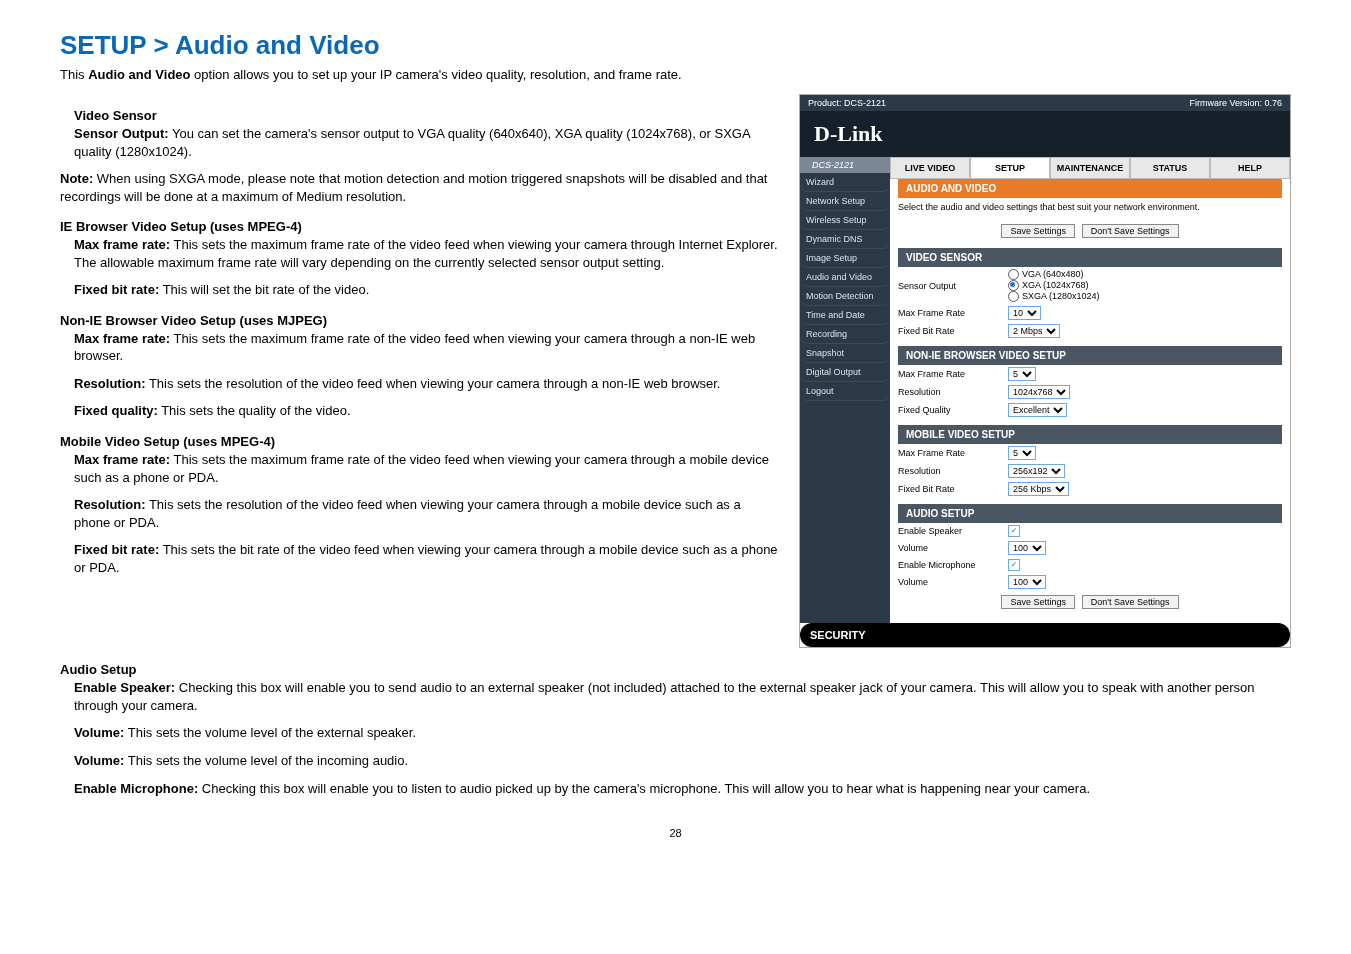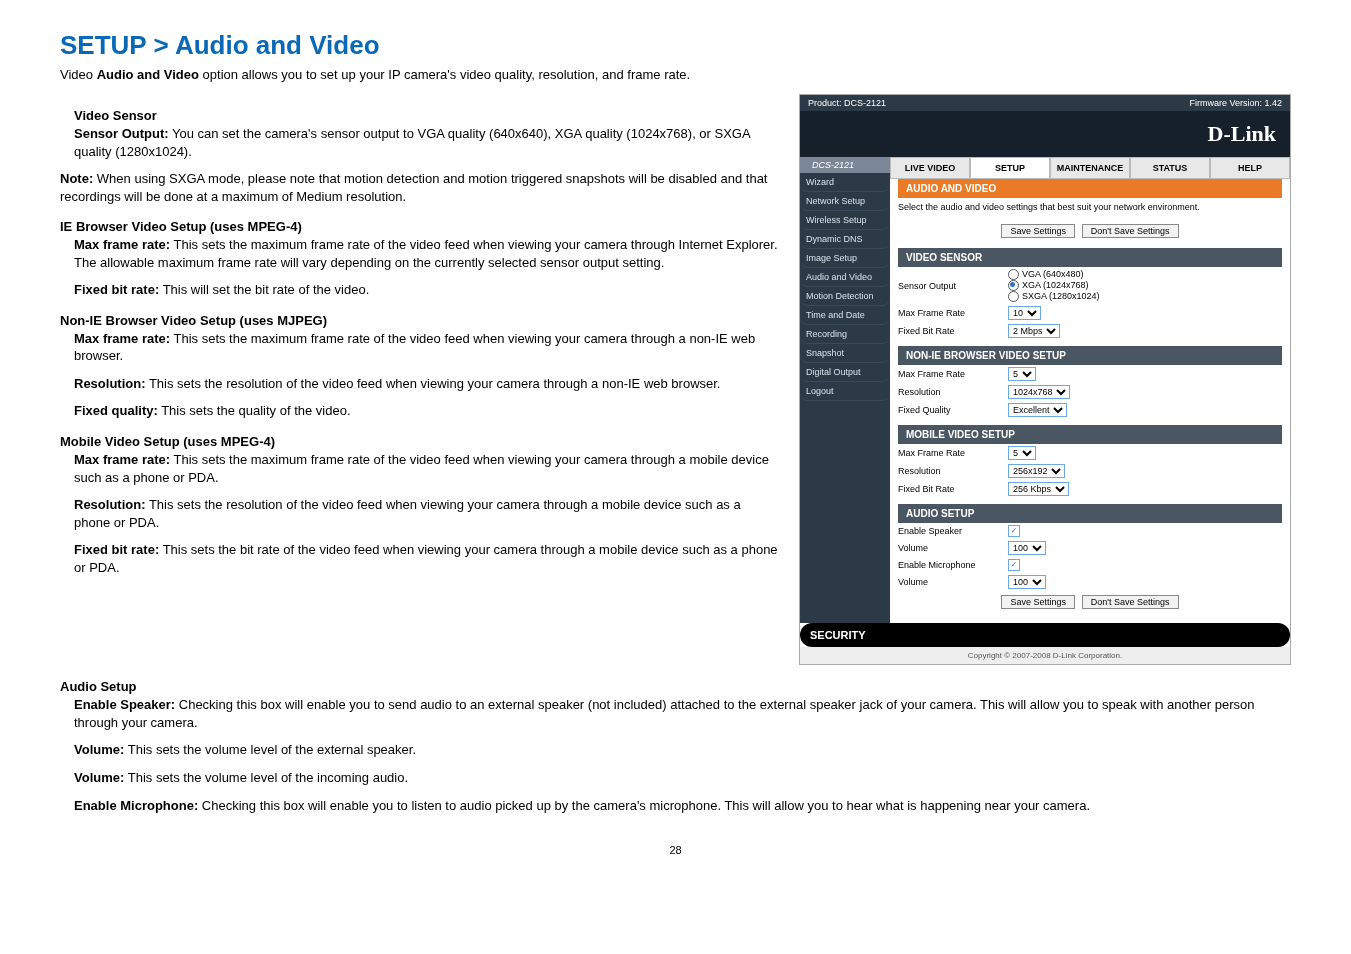--- a/index.html
+++ b/index.html
@@ -11,21 +11,21 @@
   .img-col { flex: 0 0 490px; }
   .section-h { font-weight: bold; font-size: 13px; margin-top: 14px; }
   .para { margin: 2px 0 10px 0; line-height: 1.35; }
   .indent { margin-left: 14px; }
   .label-b { font-weight: bold; }
   .pagenum { text-align: center; font-size: 11px; margin-top: 30px; }
 
   
   .ui-box { width: 490px; border: 1px solid #aaa; background: #fff; font-size: 10px; }
   .ui-top { background: #2c3a47; color: #fff; display: flex; justify-content: space-between; padding: 3px 8px; font-size: 9px; }
-  .ui-logo { background: #16202b; padding: 10px 14px; text-align: right; }
+  .ui-logo { background: #16202b; padding: 10px 14px; }
   .ui-logo-txt { color: #fff; font-weight: bold; font-size: 22px; font-family: Georgia, serif; }
   .ui-body { display: flex; }
   .ui-side { width: 90px; background: #2c3a47; color: #d8e2eb; font-size: 9px; }
   .ui-side-head { background: #7b8796; color: #fff; padding: 3px 12px; font-style: italic; font-size: 9px; }
   .ui-side-item { padding: 4px 6px; border-bottom: 1px solid #3c4a57; border-radius: 8px; }
   .ui-main { flex: 1; }
   .ui-tabs { display: flex; }
   .ui-tab { flex: 1; text-align: center; padding: 5px 0; font-size: 9px; font-weight: bold; background: #e8e8e8; border: 1px solid #bbb; }
   .ui-tab.active { background: #fff; }
   .ui-panel { padding: 0 8px 10px 8px; }
@@ -42,21 +42,21 @@
   .ui-foot { background: #000; color: #fff; font-weight: bold; padding: 6px 10px; font-size: 11px; border-radius: 12px; }
   .ui-copy { background: #eee; text-align: center; font-size: 8px; padding: 4px; color:#555; }
   .btn-center { text-align:center; }
 </style>
 </head>
 <body>
 
 <div class="page">
   <div class="main-title">SETUP &gt; Audio and Video</div>
   <div class="intro">
-    <span>Video </span><b>Audio and Video</b><span> option allows you to set up your IP camera's video quality, resolution, and frame rate.</span>
+    <span>This </span><b>Audio and Video</b><span> option allows you to set up your IP camera's video quality, resolution, and frame rate.</span>
   </div>
 
   <div class="content-flow">
     <div class="text-col">
 
       <div class="section-h indent">Video Sensor</div>
       <div class="para indent">
         <span class="label-b">Sensor Output:</span><span>   You can set the camera's sensor output to VGA quality (640x640), XGA quality (1024x768), or SXGA quality (1280x1024).</span>
       </div>
 
@@ -93,21 +93,21 @@
       <div class="para indent">
         <span class="label-b">Fixed bit rate:</span><span>       This sets the bit rate of the video feed when viewing your camera through a mobile device such as a phone or PDA.</span>
       </div>
 
     </div>
 
     <div class="img-col">
       <div class="ui-box">
         <div class="ui-top">
           <span>Product: DCS-2121</span>
-          <span>Firmware Version: 1.42</span>
+          <span>Firmware Version: 0.76</span>
         </div>
         <div class="ui-logo"><span class="ui-logo-txt">D-Link</span></div>
         <div class="ui-body">
           <div class="ui-side">
             <div class="ui-side-head">DCS-2121</div>
             <div class="ui-side-item">Wizard</div>
             <div class="ui-side-item">Network Setup</div>
             <div class="ui-side-item">Wireless Setup</div>
             <div class="ui-side-item">Dynamic DNS</div>
             <div class="ui-side-item">Image Setup</div>
@@ -201,21 +201,20 @@
                 </div>
 
               <div class="btn-center">
                 <button class="ui-btn">Save Settings</button>
                 <button class="ui-btn">Don't Save Settings</button>
               </div>
             </div>
           </div>
         </div>
         <div class="ui-foot">SECURITY</div>
-        <div class="ui-copy">Copyright © 2007-2008 D-Link Corporation.</div>
       </div>
     </div>
   </div>
 
   <div class="section-h">Audio Setup</div>
   <div class="para indent">
     <span class="label-b">Enable Speaker:</span><span>   Checking this box will enable you to send audio to an external speaker (not included) attached to the external speaker jack of your camera. This will allow you to speak with another person through your camera.</span>
   </div>
   <div class="para indent">
     <span class="label-b">Volume:</span><span>  This sets the volume level of the external speaker.</span>

